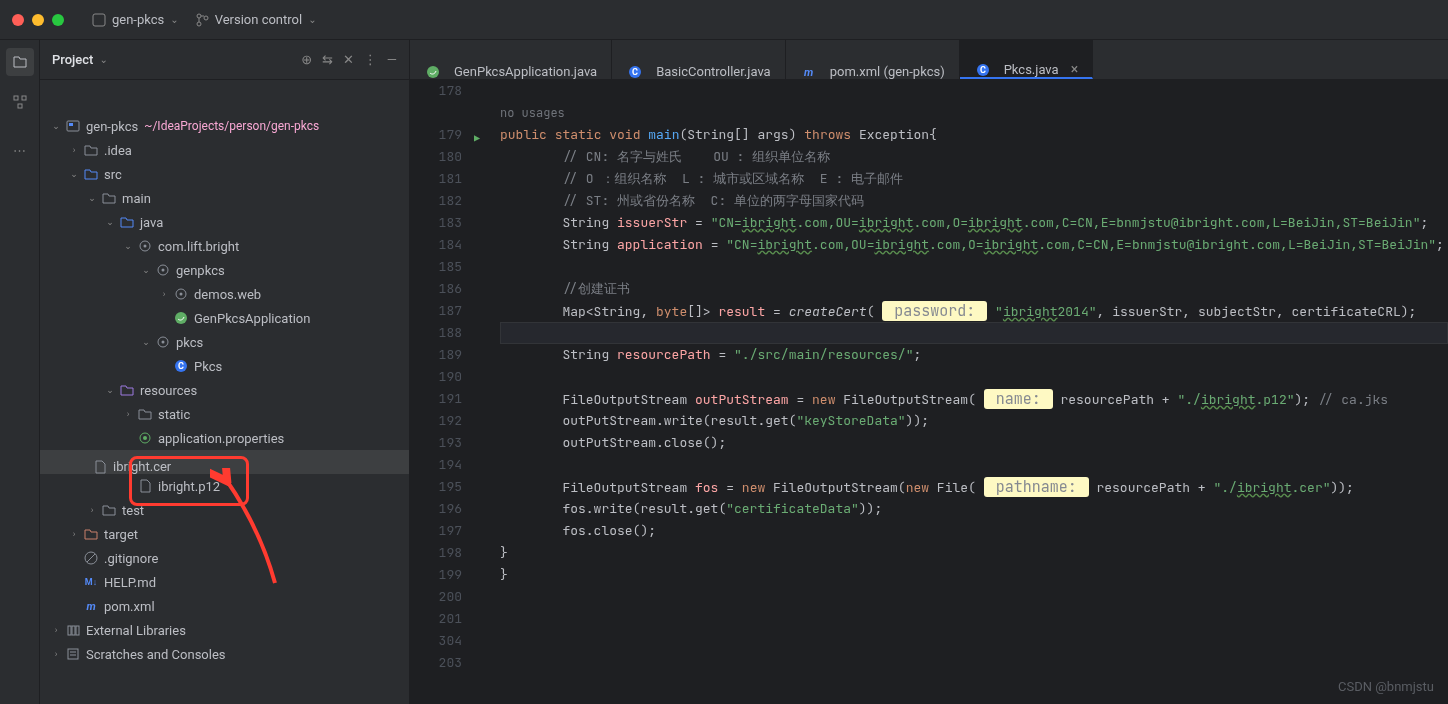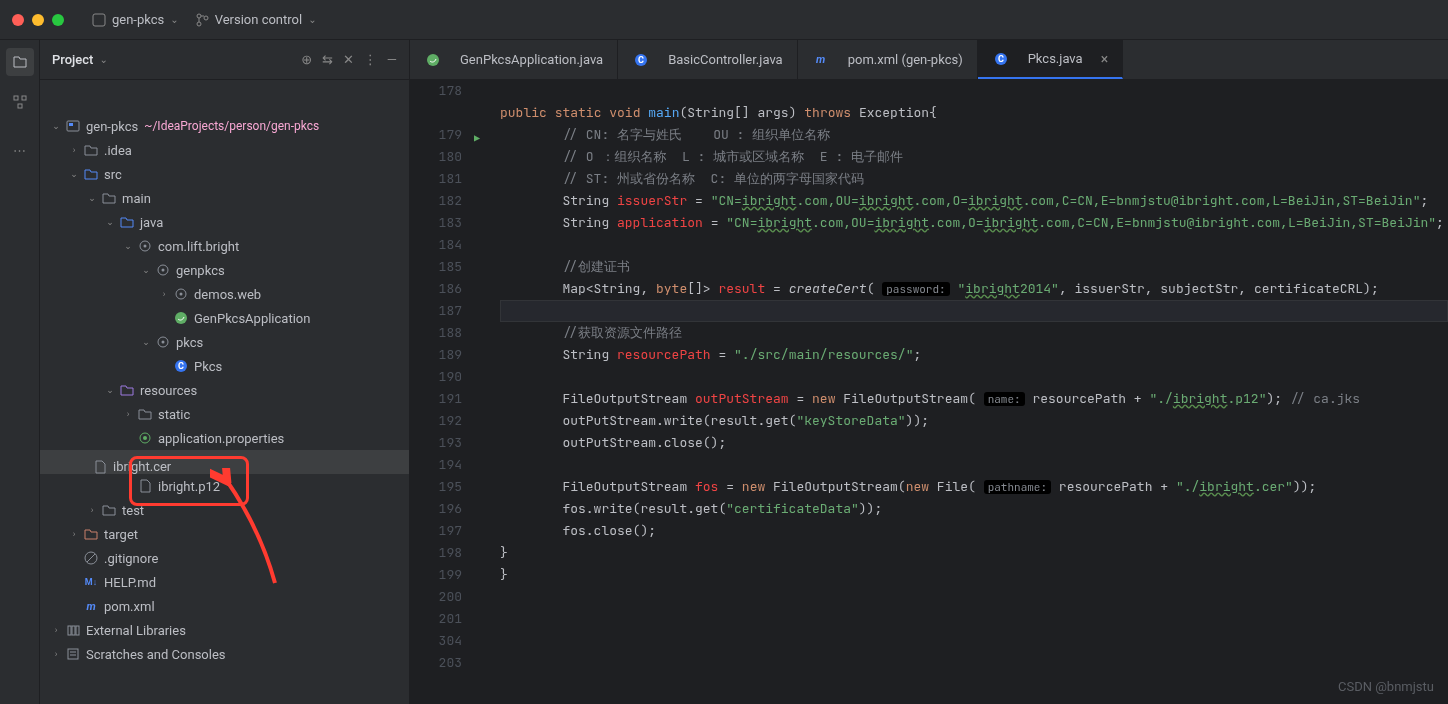--- a/index.html
+++ b/index.html
@@ -90,42 +90,42 @@
 .editor-area { flex: 1; display: flex; flex-direction: column; background: #1e1f22; min-width: 0; }
 .tabs {
   height: 40px;
   display: flex;
   align-items: stretch;
   background: #2b2d30;
   border-bottom: 1px solid #1e1f22;
 }
 .tab {
   display: flex;
-  align-items: center;
-  gap: 14px;
+  align-items: flex-end;
+  gap: 8px;
   padding: 0 14px;
   cursor: pointer;
   color: #bcbec4;
   border-right: 1px solid #1e1f22;
 }
 .tab.active { background: #1e1f22; border-bottom: 2px solid #3574f0; }
 .tab-close { color: #888; font-size: 14px; margin-left: 4px; cursor: pointer; }
 .editor-body { flex: 1; display: flex; overflow: hidden; font-family: "JetBrains Mono", Menlo, Consolas, monospace; font-size: 13px; line-height: 22px; }
 .gutter { width: 60px; text-align: right; color: #4b5059; padding-right: 8px; user-select: none; background: #1e1f22; }
 .gutter-line { height: 22px; position: relative; }
 .gutter-run { position: absolute; right: -18px; top: 4px; color: #5fad65; font-size: 10px; }
 .code { flex: 1; padding-left: 30px; color: #bcbec4; overflow: auto; background: #1e1f22; }
 .code-line { height: 22px; white-space: pre; }
 .code-line.hl { background: #26282e; box-shadow: inset 0 0 0 1px #323438; }
 .kw { color: #cf8e6d; }
-.type { color: #ef4444; }
+.type { color: #fca5a5; }
 .fn { color: #56a8f5; }
 .str { color: #6aab73; }
 .comment { color: #7a7e85; }
-.param-hint { background: #000000; color: #868a91; border-radius: 3px; padding: 0 4px; font-size: 11px; }
+.param-hint { background: #fef9c3; color: #868a91; border-radius: 3px; padding: 0 12px; font-size: 15px; }
 .underline { text-decoration: underline; text-decoration-style: wavy; text-decoration-color: #5a8f4f; }
 .link { color: #548af7; text-decoration: underline; }
 .usage-hint { color: #6f737a; font-size: 12px; }
 .watermark {
   position: absolute;
   bottom: 10px;
   right: 14px;
   color: #5a5d63;
   font-size: 13px;
 }
@@ -473,31 +473,31 @@
           <div class="gutter-line">197</div>
           <div class="gutter-line">198</div>
           <div class="gutter-line">199</div>
           <div class="gutter-line">200</div>
           <div class="gutter-line">201</div>
           <div class="gutter-line">304</div>
           <div class="gutter-line">203</div>
         </div>
       <div class="code" id="code">
           <div class="code-line"></div>
+          <div class="code-line"><span class="usage-hint">no usages</span></div>
           <div class="code-line"><span class="kw">public</span> <span class="kw">static</span> <span class="kw">void</span> <span class="fn">main</span>(String[] args) <span class="kw">throws</span> Exception{</div>
           <div class="code-line">        <span class="comment">// CN: 名字与姓氏    OU : 组织单位名称</span></div>
           <div class="code-line">        <span class="comment">// O ：组织名称  L : 城市或区域名称  E : 电子邮件</span></div>
           <div class="code-line">        <span class="comment">// ST: 州或省份名称  C: 单位的两字母国家代码</span></div>
           <div class="code-line">        String <span class="type">issuerStr</span> = <span class="str">"CN=<span class="underline">ibright</span>.com,OU=<span class="underline">ibright</span>.com,O=<span class="underline">ibright</span>.com,C=CN,E=bnmjstu@ibright.com,L=BeiJin,ST=BeiJin"</span>;</div>
           <div class="code-line">        String <span class="type">application</span> = <span class="str">"CN=<span class="underline">ibright</span>.com,OU=<span class="underline">ibright</span>.com,O=<span class="underline">ibright</span>.com,C=CN,E=bnmjstu@ibright.com,L=BeiJin,ST=BeiJin"</span>;</div>
           <div class="code-line">    </div>
           <div class="code-line">        <span class="comment">//创建证书</span></div>
           <div class="code-line">        Map&lt;String, <span class="kw">byte</span>[]&gt; <span class="type">result</span> = <span style="font-style:italic">createCert</span>( <span class="param-hint">password:</span> <span class="str">"<span class="underline">ibright</span>2014"</span>, issuerStr, subjectStr, certificateCRL);</div>
           <div class="code-line hl">    </div>
-          <div class="code-line">        <span class="comment">//获取资源文件路径</span></div>
           <div class="code-line">        String <span class="type">resourcePath</span> = <span class="str">"./src/main/resources/"</span>;</div>
           <div class="code-line">    </div>
           <div class="code-line">        FileOutputStream <span class="type">outPutStream</span> = <span class="kw">new</span> FileOutputStream( <span class="param-hint">name:</span> resourcePath + <span class="str">"./<span class="underline">ibright</span>.p12"</span>); <span class="comment">// ca.jks</span></div>
           <div class="code-line">        outPutStream.write(result.get(<span class="str">"keyStoreData"</span>));</div>
           <div class="code-line">        outPutStream.close();</div>
           <div class="code-line">    </div>
           <div class="code-line">        FileOutputStream <span class="type">fos</span> = <span class="kw">new</span> FileOutputStream(<span class="kw">new</span> File( <span class="param-hint">pathname:</span> resourcePath + <span class="str">"./<span class="underline">ibright</span>.cer"</span>));</div>
           <div class="code-line">        fos.write(result.get(<span class="str">"certificateData"</span>));</div>
           <div class="code-line">        fos.close();</div>
           <div class="code-line">}</div>

